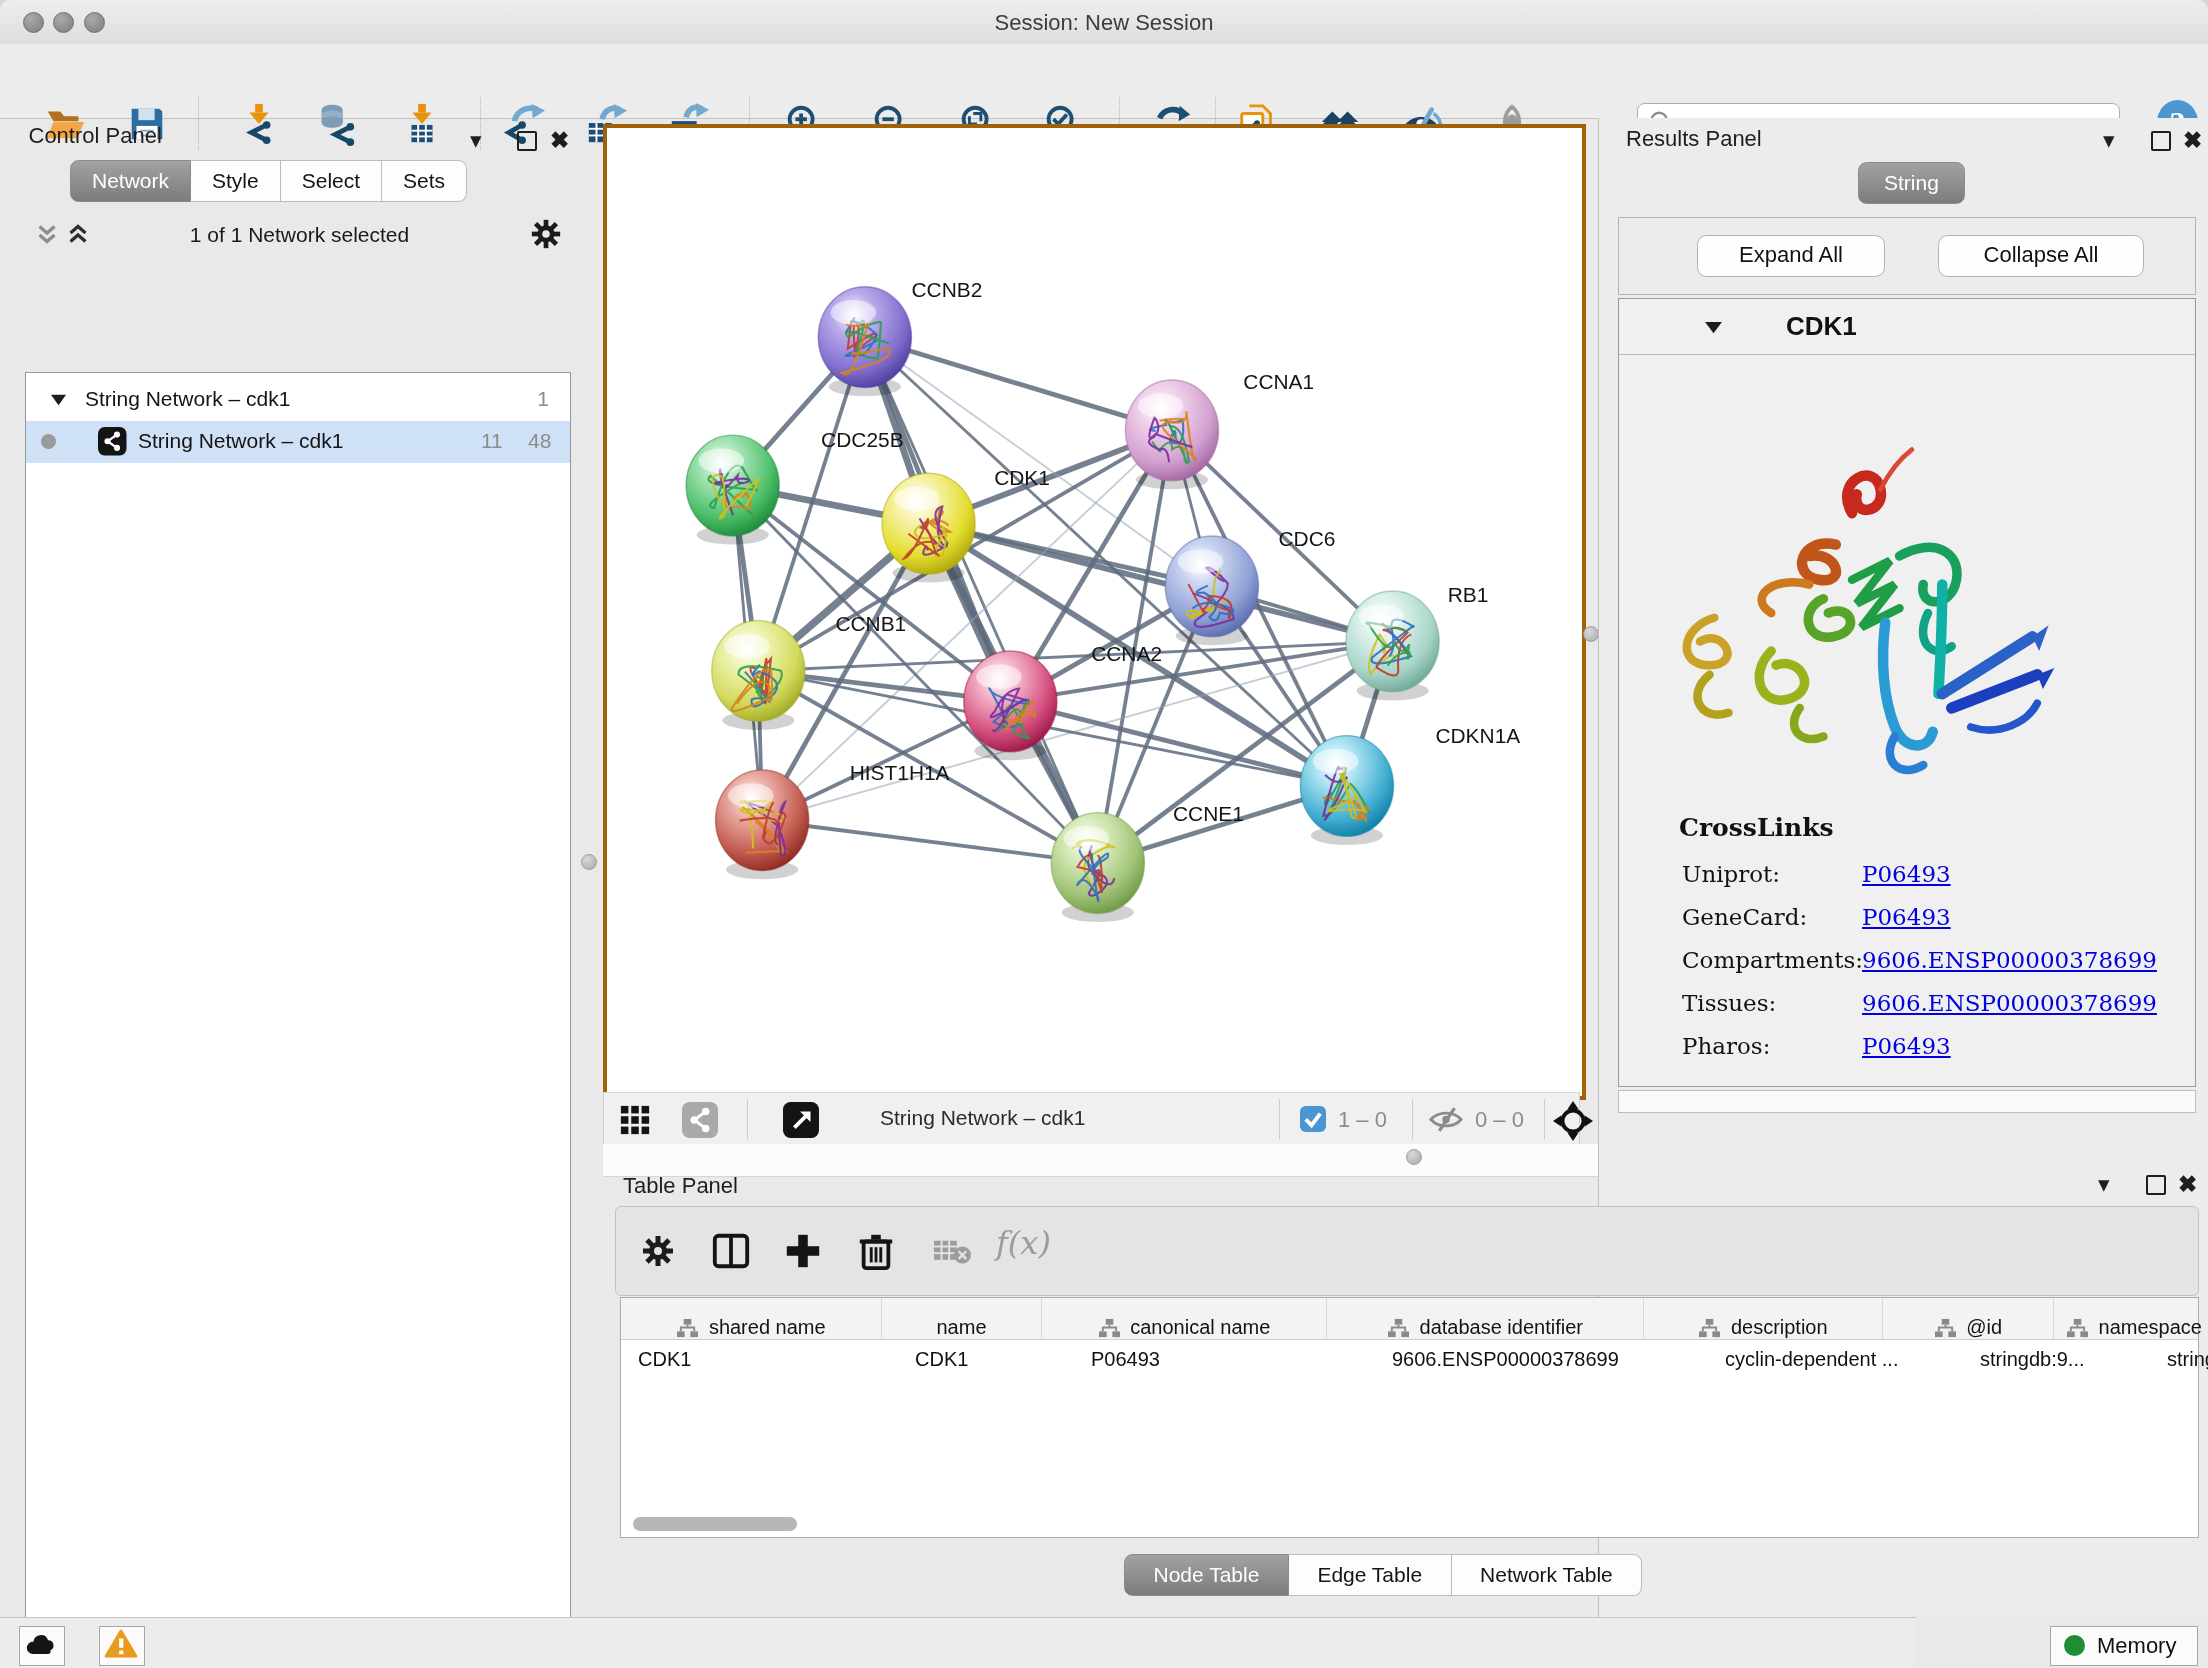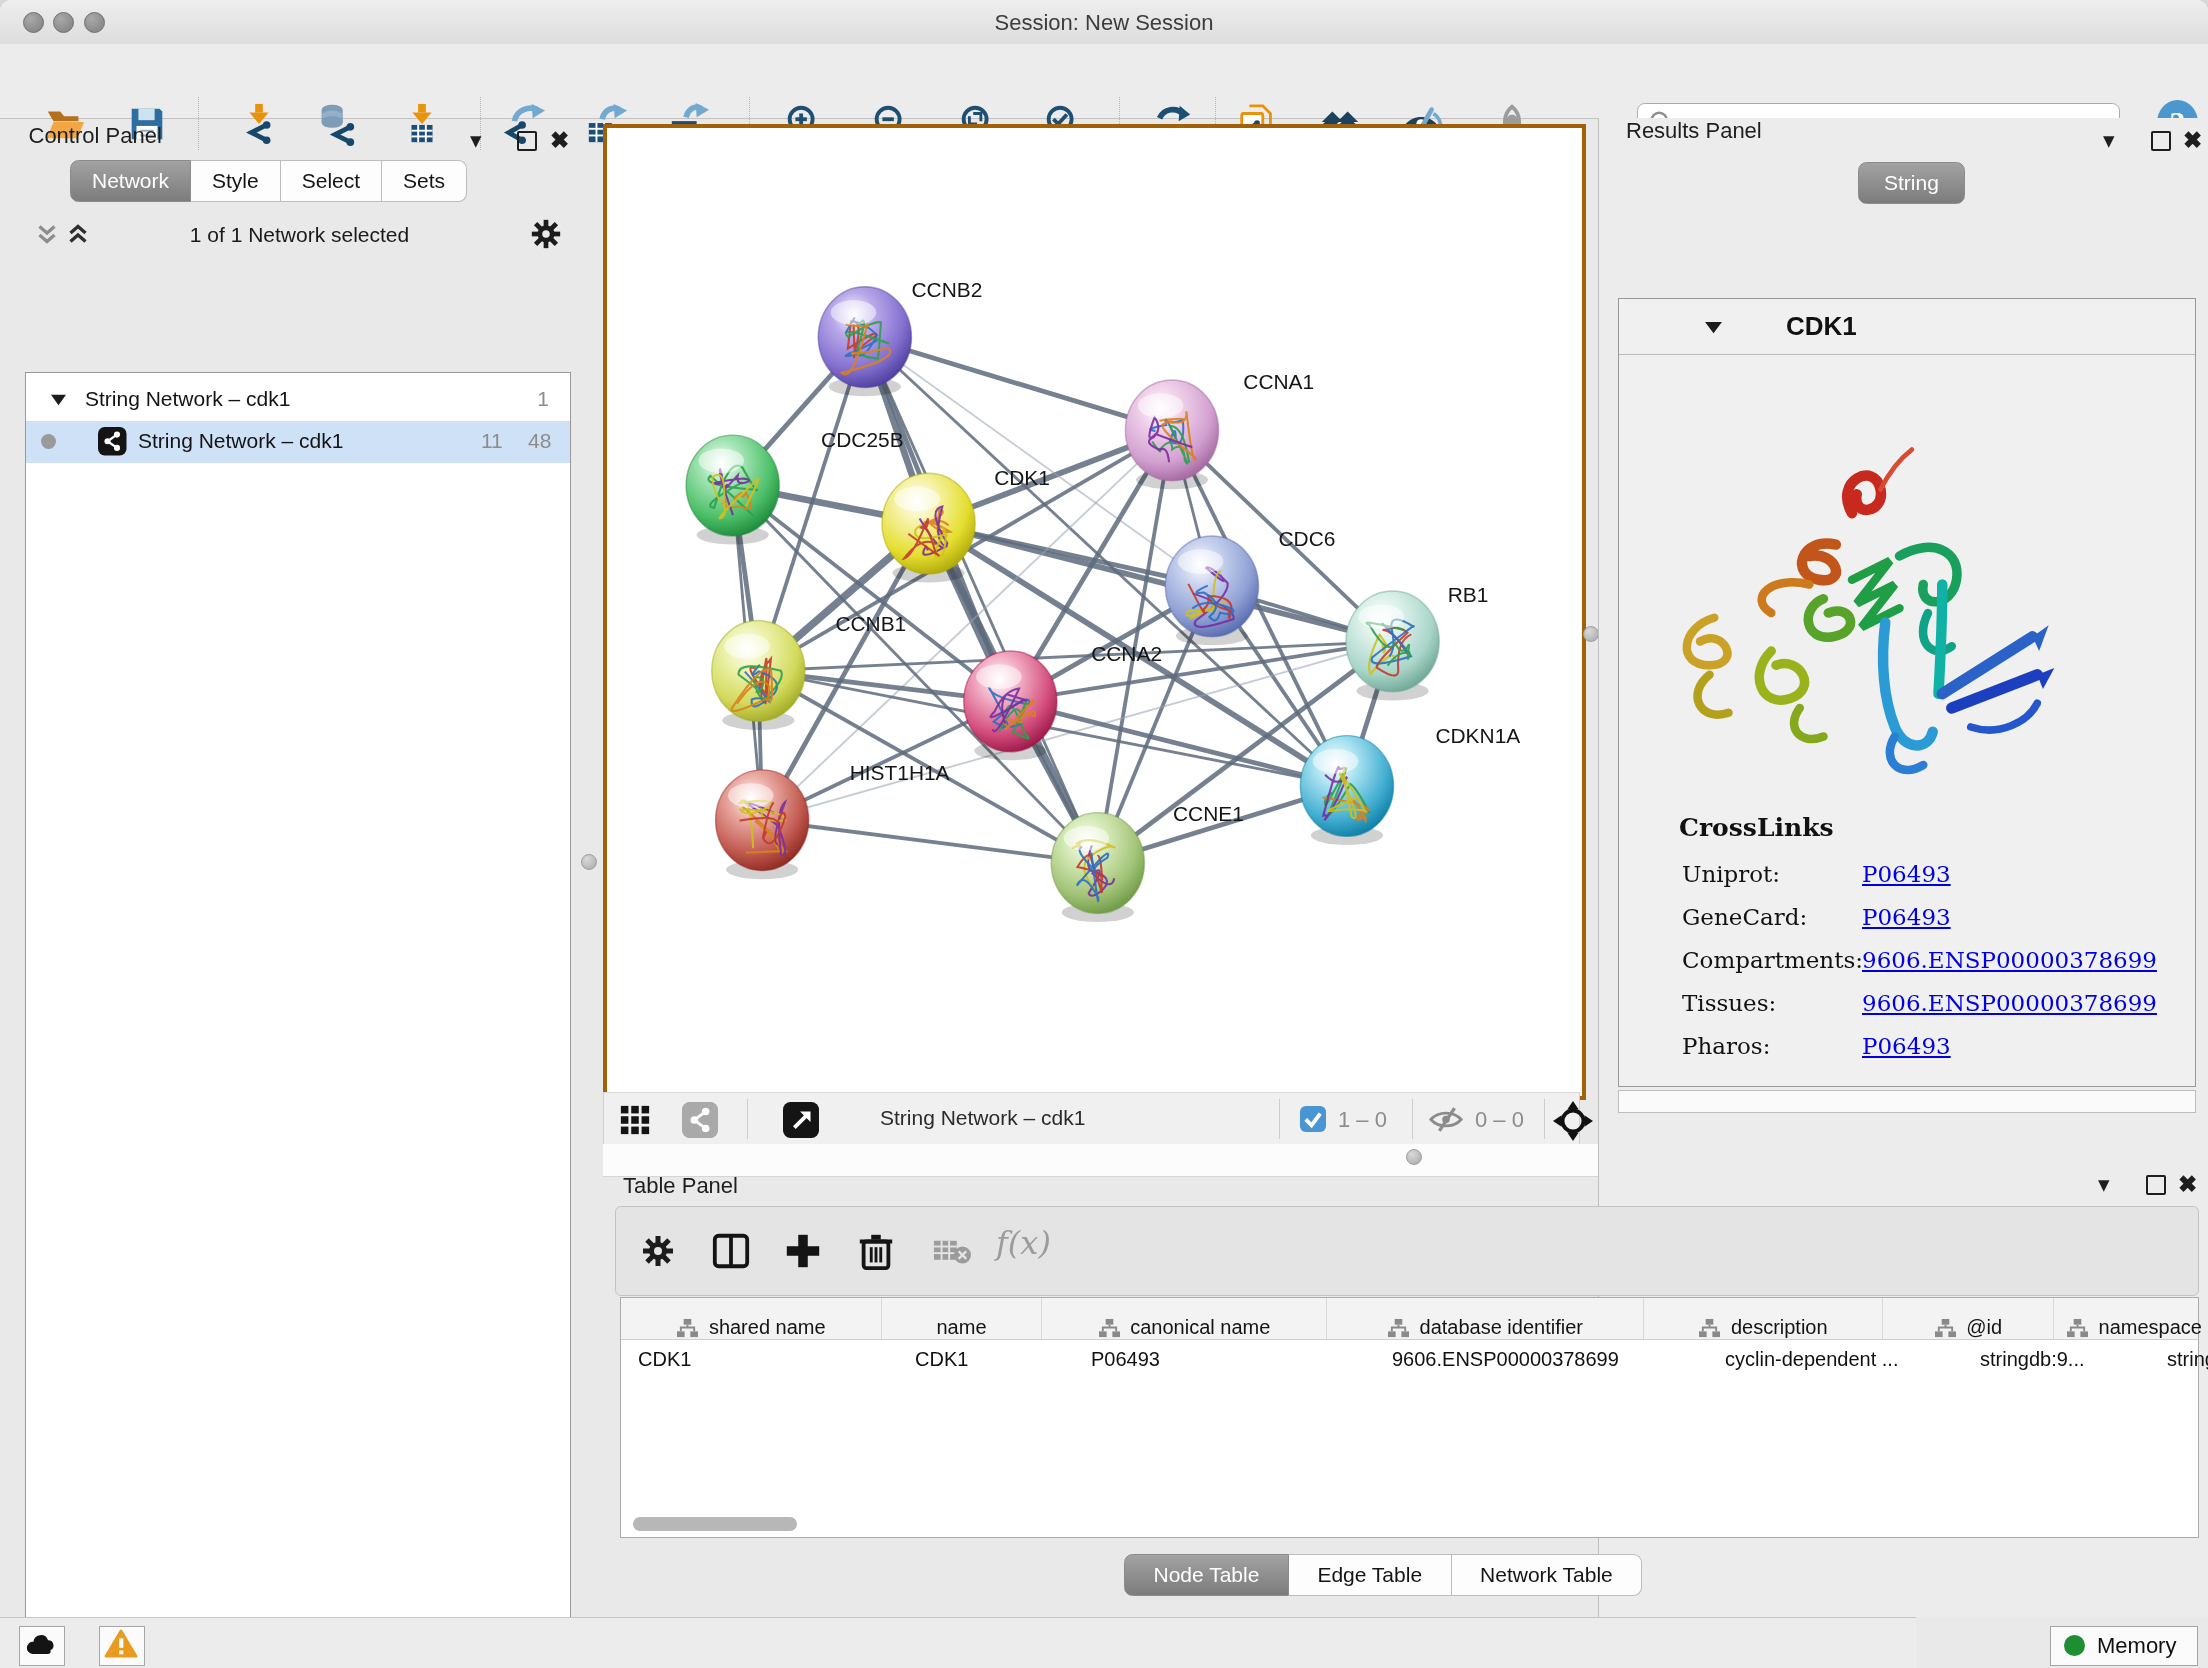--- a/index.html
+++ b/index.html
@@ -563,29 +563,33 @@
           <polygon points="42,21 33,15 33,27"></polygon>
         </g>
     </svg>
   </div>
   <div class="whitestrip"></div>
   <span class="grip" style="left:1406px;top:1149px"></span>
   <span class="grip" style="left:581px;top:854px"></span>
   <span class="grip" style="left:1583px;top:626px"></span>
 
   <div class="results">
-    <div class="abs panel-title" style="left:27px;top:0">Results Panel</div>
+    <div class="abs panel-title" style="left:27px;top:8px">Results Panel</div>
     <span class="abs win-ic" style="left:504px;top:11.4px">▾</span>
     <span class="abs sq" style="left:552px;top:13.3px"></span>
     <span class="abs win-ic" style="left:584px;top:11.4px;font-weight:bold">✖</span>
 
     <div class="seg" style="left:259px;top:44px">
       <div class="tab sel" style="border-radius:8.6px;padding:0 25px">String</div>
     </div>
 
+    <div class="rbox" style="left:19px;top:99px;width:576px;height:76px">
+      <div class="btn-pill abs" style="left:78px;top:17px;width:186px">Expand All</div>
+      <div class="btn-pill abs" style="left:319px;top:17px;width:204px">Collapse All</div>
+    </div>
 
     <div class="rbox" style="left:19px;top:180px;width:576px;height:787px;background:#f0f0f0;border-color:#999">
       <div class="abs" style="left:0;top:0;width:100%;height:55px;border-bottom:1px solid #bbb">
         <svg class="abs" style="left:84px;top:21px" width="21" height="15" viewBox="0 0 22 16">
             <polygon points="2,2 20,2 11,14" fill="#1c1c1c"></polygon>
           </svg>
         <span class="abs" style="left:167px;top:12.4px;font-size:26px;font-weight:bold;color:#111">CDK1</span>
       </div>
 
       <svg class="abs" style="left:38px;top:124px" width="409" height="380" viewBox="0 0 430 400">

